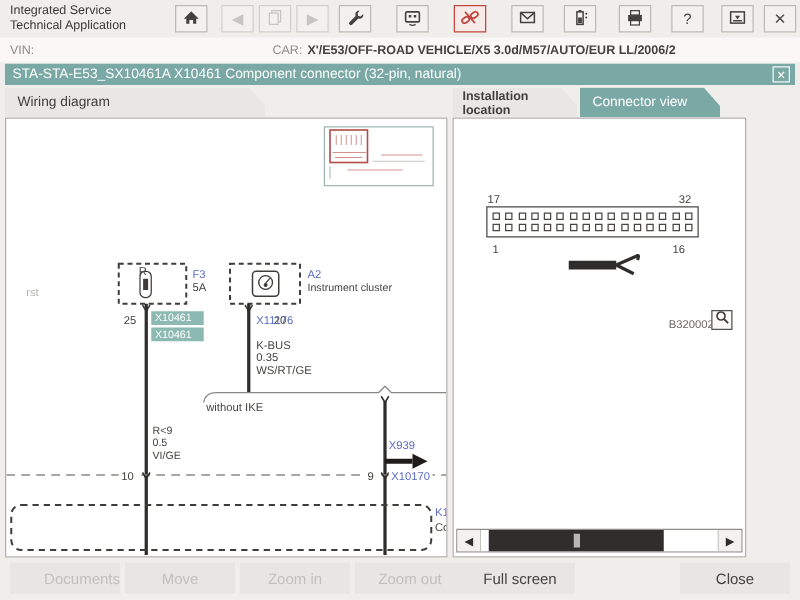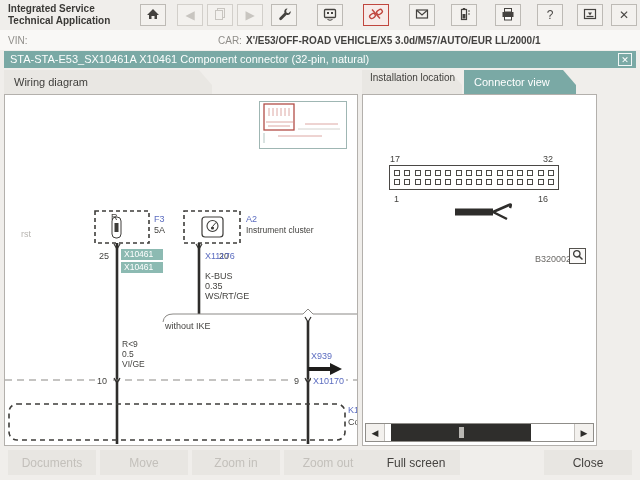--- a/index.html
+++ b/index.html
@@ -1,21 +1,21 @@
 <!DOCTYPE html>
 <html><head>
 <meta charset="utf-8">
 <style>
   html,body{margin:0;padding:0;background:#fff;}
   .screen{position:relative;width:640px;height:480px;background:#f0eeeb;
           font-family:"Liberation Sans",sans-serif;color:#3c3b39;overflow:hidden;}
 
   
   .toolbar{position:absolute;left:0;top:0;width:640px;height:30px;background:#f0eeeb;}
-  .app-title{position:absolute;left:8px;top:3px;font-size:10px;font-weight:bold;
+  .app-title{position:absolute;left:8px;top:3px;font-size:10px;font-weight:normal;
              line-height:12px;color:#3a3936;}
   .tb-btn{position:absolute;top:4px;width:26px;height:22px;border:1px solid #bdbab5;
           background:#f3f1ee;display:flex;align-items:center;justify-content:center;
           font-size:12px;color:#4a4845;box-sizing:border-box;}
   .tb-btn.disabled{color:#c8c5c0;border-color:#d2cfca;}
   .tb-btn.alert{border-color:#c0463e;color:#c0463e;background:#f7ebe9;}
 
   
   .vinbar{position:absolute;left:0;top:30px;width:640px;height:20px;background:#f9f8f6;
           font-size:10px;}
@@ -27,21 +27,21 @@
   .titlebar{position:absolute;left:4px;top:51px;width:632px;height:17px;background:#7aa9a5;
             color:#fcfefd;font-size:11px;line-height:17px;padding-left:6px;box-sizing:border-box;}
   .titlebar-close{position:absolute;right:4px;top:2px;width:14px;height:13px;
                   border:1px solid #f2f7f6;color:#fff;font-size:9px;line-height:12px;
                   text-align:center;box-sizing:border-box;}
 
   
   .tab{position:absolute;top:70px;height:24px;background:#e9e7e3;font-size:11px;color:#3f3e3b;
        box-sizing:border-box;clip-path:polygon(0 0,calc(100% - 13px) 0,100% 62%,100% 100%,0 100%);}
   .tab-wiring{left:4px;width:208px;padding:6px 0 0 10px;}
-  .tab-install{left:362px;width:100px;font-size:10px;line-height:11px;padding:2px 0 0 8px;}
+  .tab-install{left:362px;width:100px;font-size:10px;line-height:11px;padding:2px 0 0 8px;font-weight:bold;}
   .tab-connector{left:464px;width:112px;background:#7aa9a5;color:#fff;padding:6px 0 0 10px;}
 
   
   .panel{position:absolute;top:94px;background:#fff;border:1px solid #b3b0ac;
          box-sizing:border-box;overflow:hidden;}
   .left-panel{left:4px;width:354px;height:352px;}
   .right-panel{left:362px;width:235px;height:352px;}
   .wires{position:absolute;left:0;top:0;}
 
   .dlabel{position:absolute;font-size:9px;color:#454441;white-space:nowrap;}
@@ -165,21 +165,21 @@
           </svg></span>
     </div>
     <div class="tb-btn" style="left:611px;">
       <span>✕</span>
     </div>
   </div>
 
   <div class="vinbar">
     <span class="vin-label">VIN:</span>
     <span class="car-label">CAR:</span>
-    <span class="car-value">X'/E53/OFF-ROAD VEHICLE/X5 3.0d/M57/AUTO/EUR LL/2000/1</span>
+    <span class="car-value">X'/E53/OFF-ROAD VEHICLE/X5 3.0d/M57/AUTO/EUR LL/2006/2</span>
   </div>
 
   <div class="titlebar">
     <span>STA-STA-E53_SX10461A X10461 Component connector (32-pin, natural)</span>
     <div class="titlebar-close">
       <span>✕</span>
     </div>
   </div>
 
   <div class="tab tab-wiring">
@@ -345,21 +345,21 @@
         <div class="sb-thumb">
           <div class="sb-grip"></div>
         </div>
       </div>
       <div class="sb-btn right">
         <span>▶</span>
       </div>
     </div>
   </div>
 
-  <div class="btm-btn disabled" style="left:8px;">
+  <div class="btm-btn disabled" style="left:8px;justify-content:flex-end;">
       <span>Documents</span>
     </div>
   <div class="btm-btn disabled" style="left:100px;">
       <span>Move</span>
     </div>
   <div class="btm-btn disabled" style="left:192px;">
       <span>Zoom in</span>
     </div>
   <div class="btm-btn disabled" style="left:284px;">
       <span>Zoom out</span>

